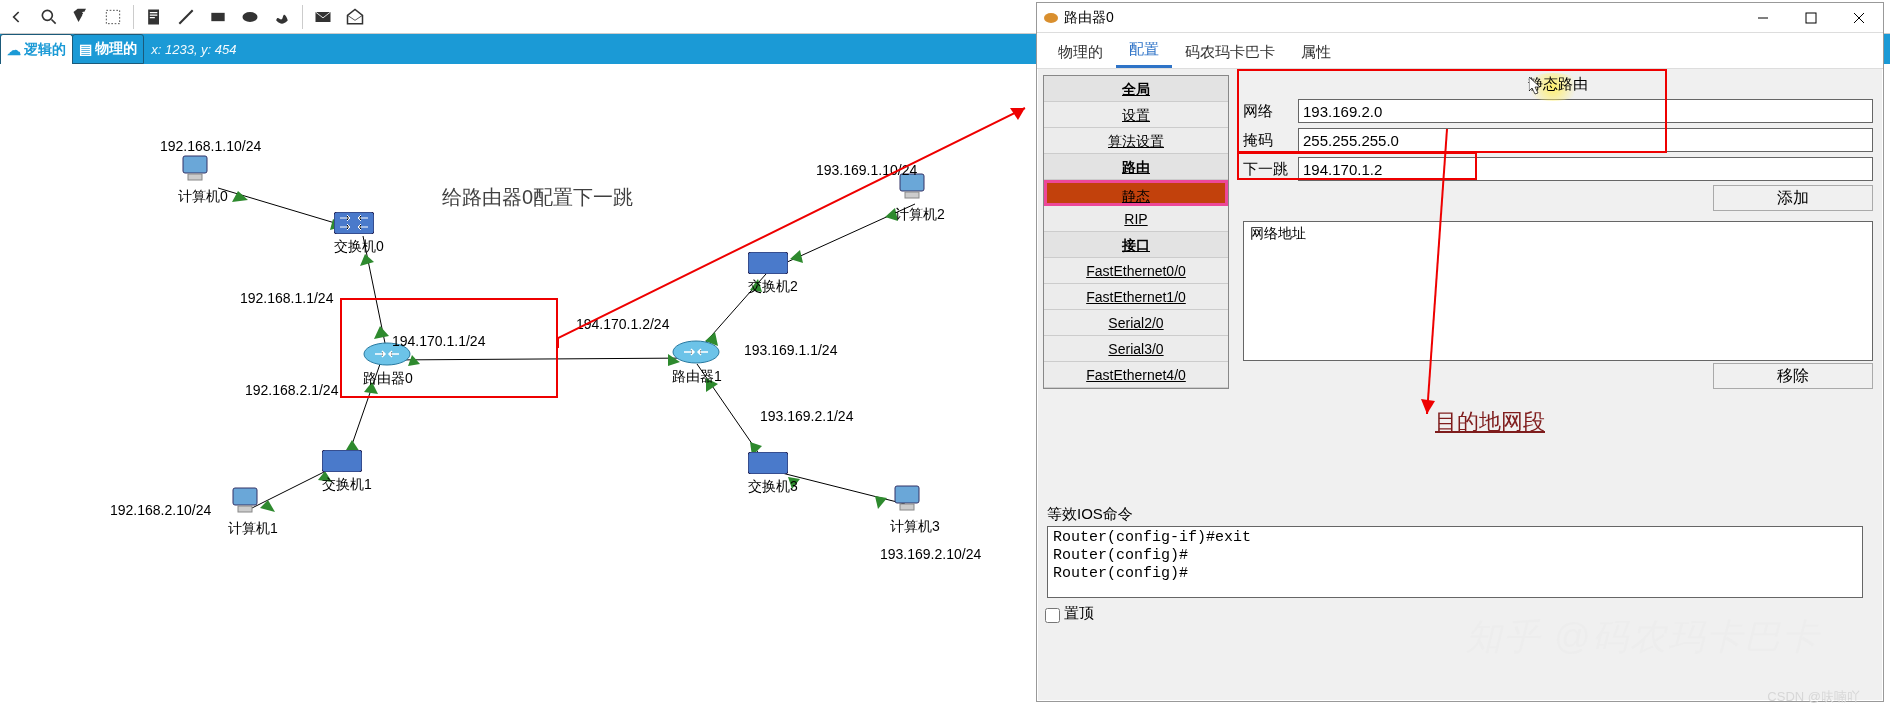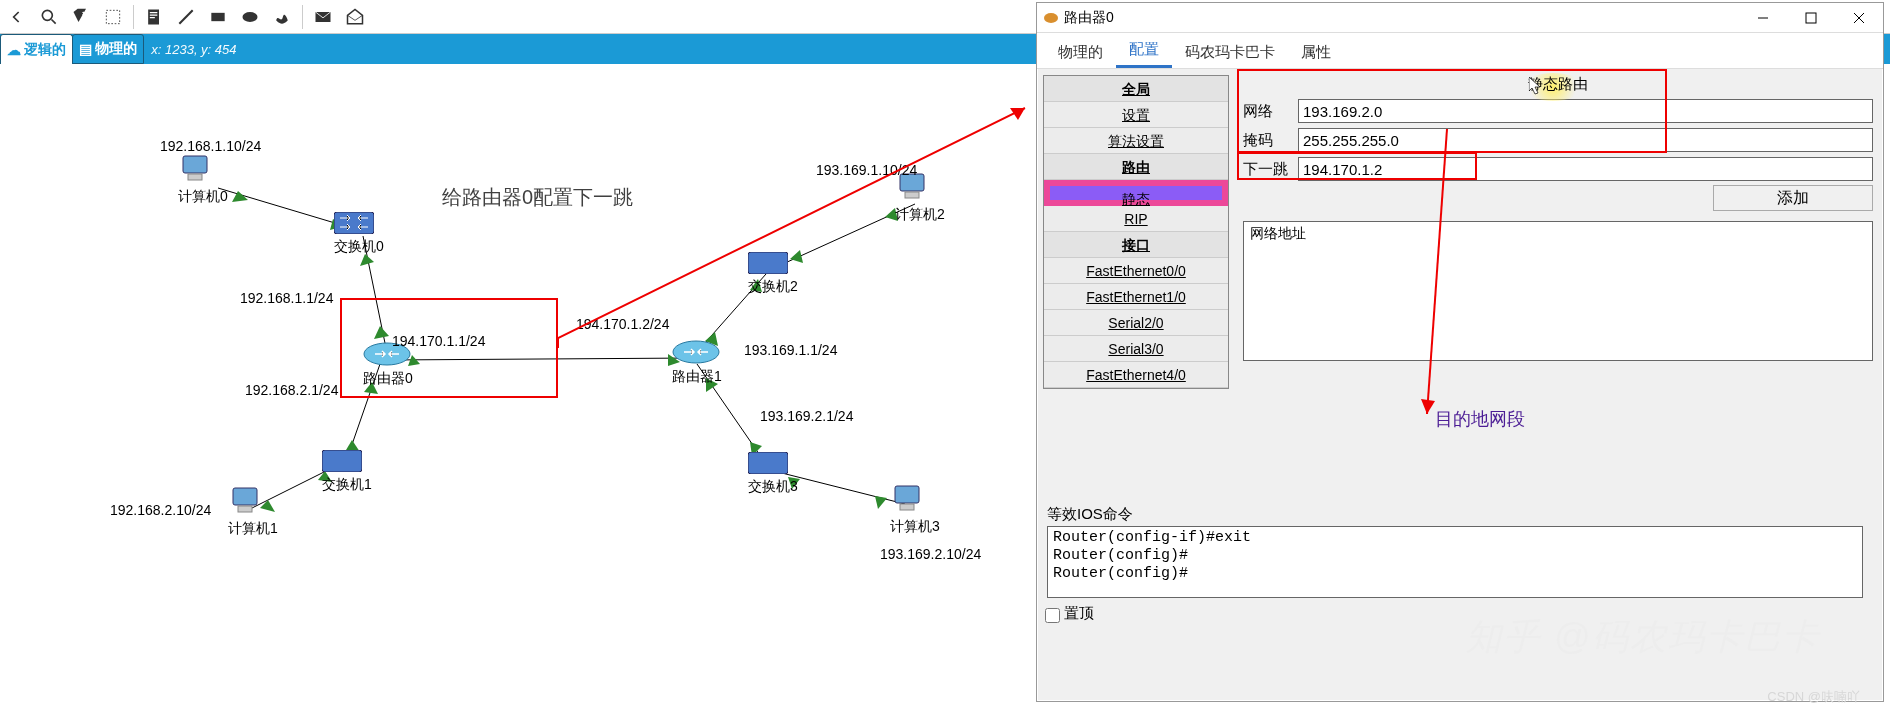--- a/index.html
+++ b/index.html
@@ -15,21 +15,21 @@
   .bluebar{height:30px;background:#1B9AD6;color:#fff;display:flex;align-items:center;}
   .tab{height:30px;display:flex;align-items:center;padding:0 6px;font-size:14px;font-weight:bold;border:1px solid #1b5a7a;border-radius:3px 3px 0 0;margin-right:-1px;}
   .tab.active{background:#fff;color:#1B9AD6;border-bottom:#fff;}
   .tab .ticon{margin-right:3px;}
   .coord{margin-left:8px;font-size:13px;font-style:italic;opacity:.95;}
 
   
   .workspace{position:absolute;left:0;top:64px;right:0;bottom:0;background:#fff;}
   .ws-label{position:absolute;font-size:14px;color:#000;white-space:nowrap;}
   .anno-big{position:absolute;font-size:20px;color:#404040;white-space:nowrap;}
-  .anno-small{position:absolute;font-size:18px;color:#4c1d95;white-space:nowrap;}
+  .anno-small{position:absolute;font-size:22px;color:#7f1d1d;white-space:nowrap;text-decoration:underline;}
   .dev{position:absolute;}
   .dname{font-size:14px;text-align:center;}
 
   
   .icon-pc{width:34px;height:30px;}
   .icon-switch{width:40px;height:22px;}
   .icon-router{width:48px;height:24px;}
 
   
   .redbox{position:absolute;border:2px solid #e00;}
@@ -46,21 +46,21 @@
   .winbtn svg{width:12px;height:12px;}
 
   .tabs{height:36px;display:flex;align-items:flex-end;padding-left:8px;background:#fff;border-bottom:1px solid #ddd;}
   .dtab{padding:6px 13px;font-size:15px;color:#333;}
   .dtab.selected{color:#2e73c7;border-bottom:3px solid #2e73c7;}
 
   .dbody{padding:6px;position:relative;height:560px;}
   .leftcol{position:absolute;left:6px;top:6px;width:186px;border:1px solid #888;background:#ececec;text-decoration:underline;}
   .lrow{height:26px;line-height:26px;text-align:center;font-size:14px;border-bottom:1px solid #ccc;background:#ececec;}
   .lrow.hd{font-weight:bold;background:#e3e3e3;}
-  .lrow.sel{background:#8b5cf6;border:6px solid #ec4899;}
+  .lrow.sel{background:#c2410c;border:3px solid #ec4899;}
 
   .rightcol{position:absolute;left:206px;top:6px;right:10px;}
   .field{display:flex;align-items:center;height:28px;margin-bottom:1px;}
   .flabel{width:55px;font-size:15px;}
   .finput{flex:1;border:1px solid #666;padding:1px 4px;font-size:15px;height:24px;background:#fff;}
   .listarea{border:1px solid #666;background:#fff;height:140px;padding:3px 6px;font-size:14px;margin-top:10px;}
   .btn{width:80px;height:26px;border:1px solid #aaa;background:#f0f0f0;font-size:16px;}
   .btn-row{display:flex;justify-content:flex-end;margin-top:2px;}
 
   .ios-label{font-size:15px;margin-left:10px;}
@@ -368,20 +368,23 @@
           <span class="flabel">下一跳</span>
           <input class="finput" value="194.170.1.2" style="">
         </div>
       <div class="btn-row">
           <button class="btn" style="width:160px">添加</button>
         </div>
 
       <div class="listarea">
         <span>网络地址</span>
       </div>
+      <div class="btn-row">
+          <button class="btn" style="width:160px">移除</button>
+        </div>
     </div>
 
     <div class="redbox" style="left:200px;top:0px;width:430px;height:84px"></div>
     <div class="redbox" style="left:200px;top:83px;width:240px;height:28px"></div>
 
     <svg class="arrow" style="left:0;top:0" width="840" height="420">
       <path d="M410 60 L390 345" stroke="#e00" stroke-width="2" fill="none"></path>
       <polygon points="390,345 384,330 398,332" fill="#e00"></polygon>
     </svg>
     <div class="anno-small" style="position:absolute;left:398px;top:338px">目的地网段</div>

